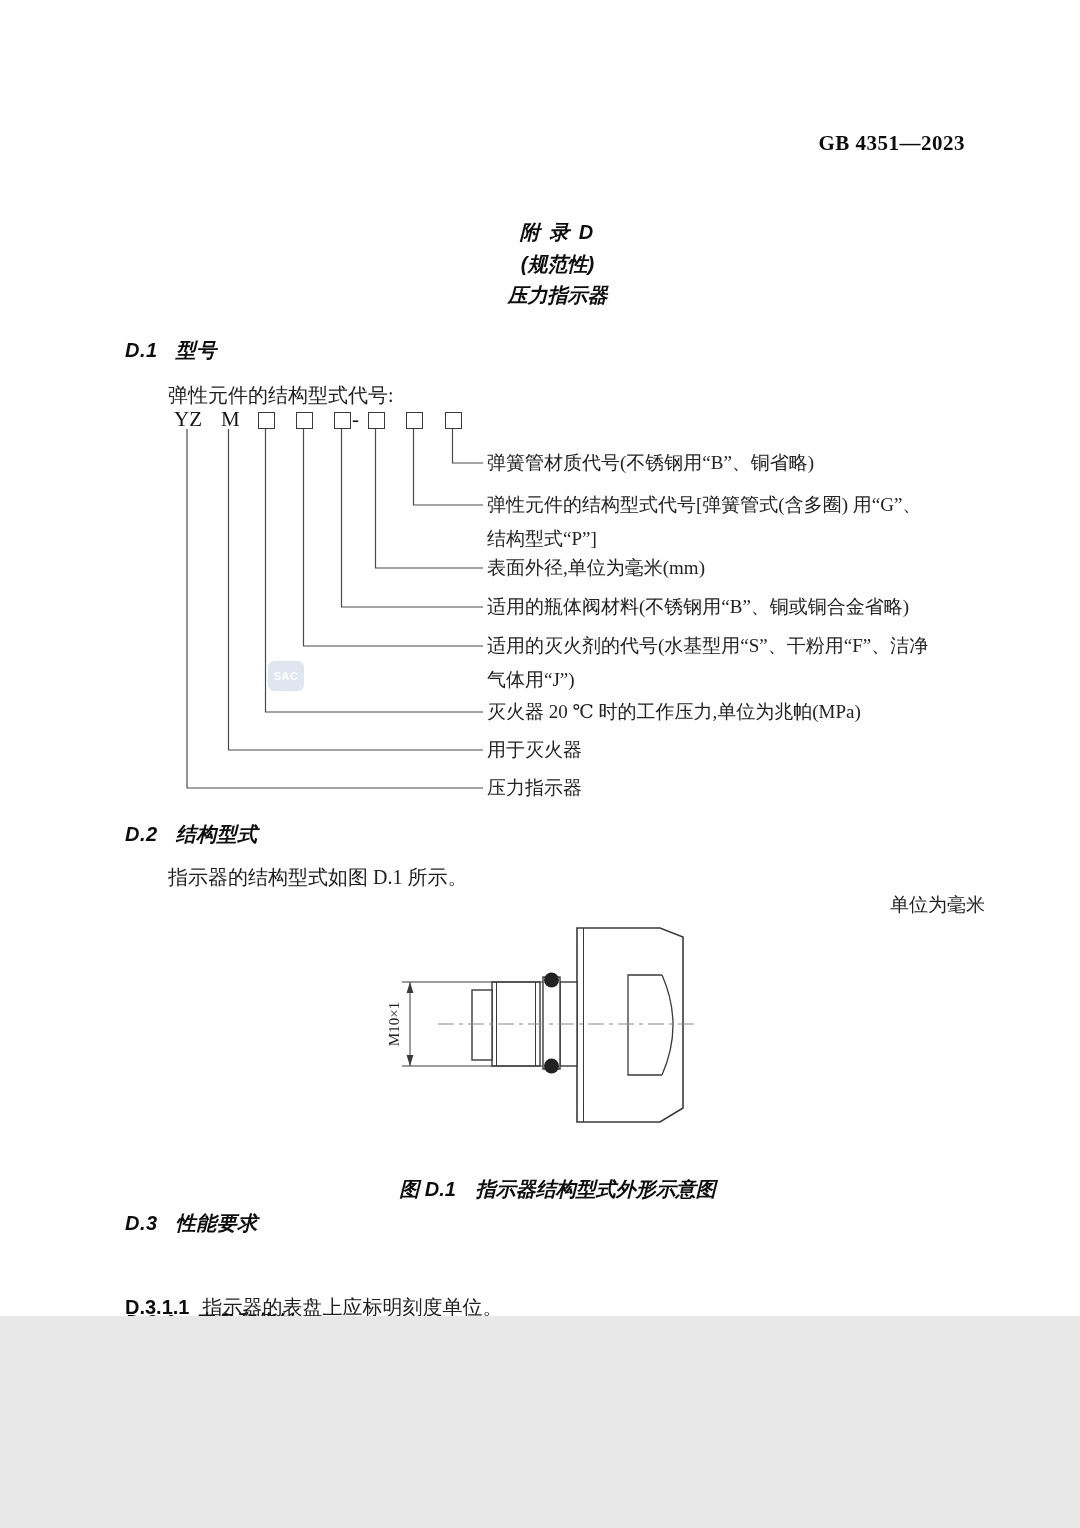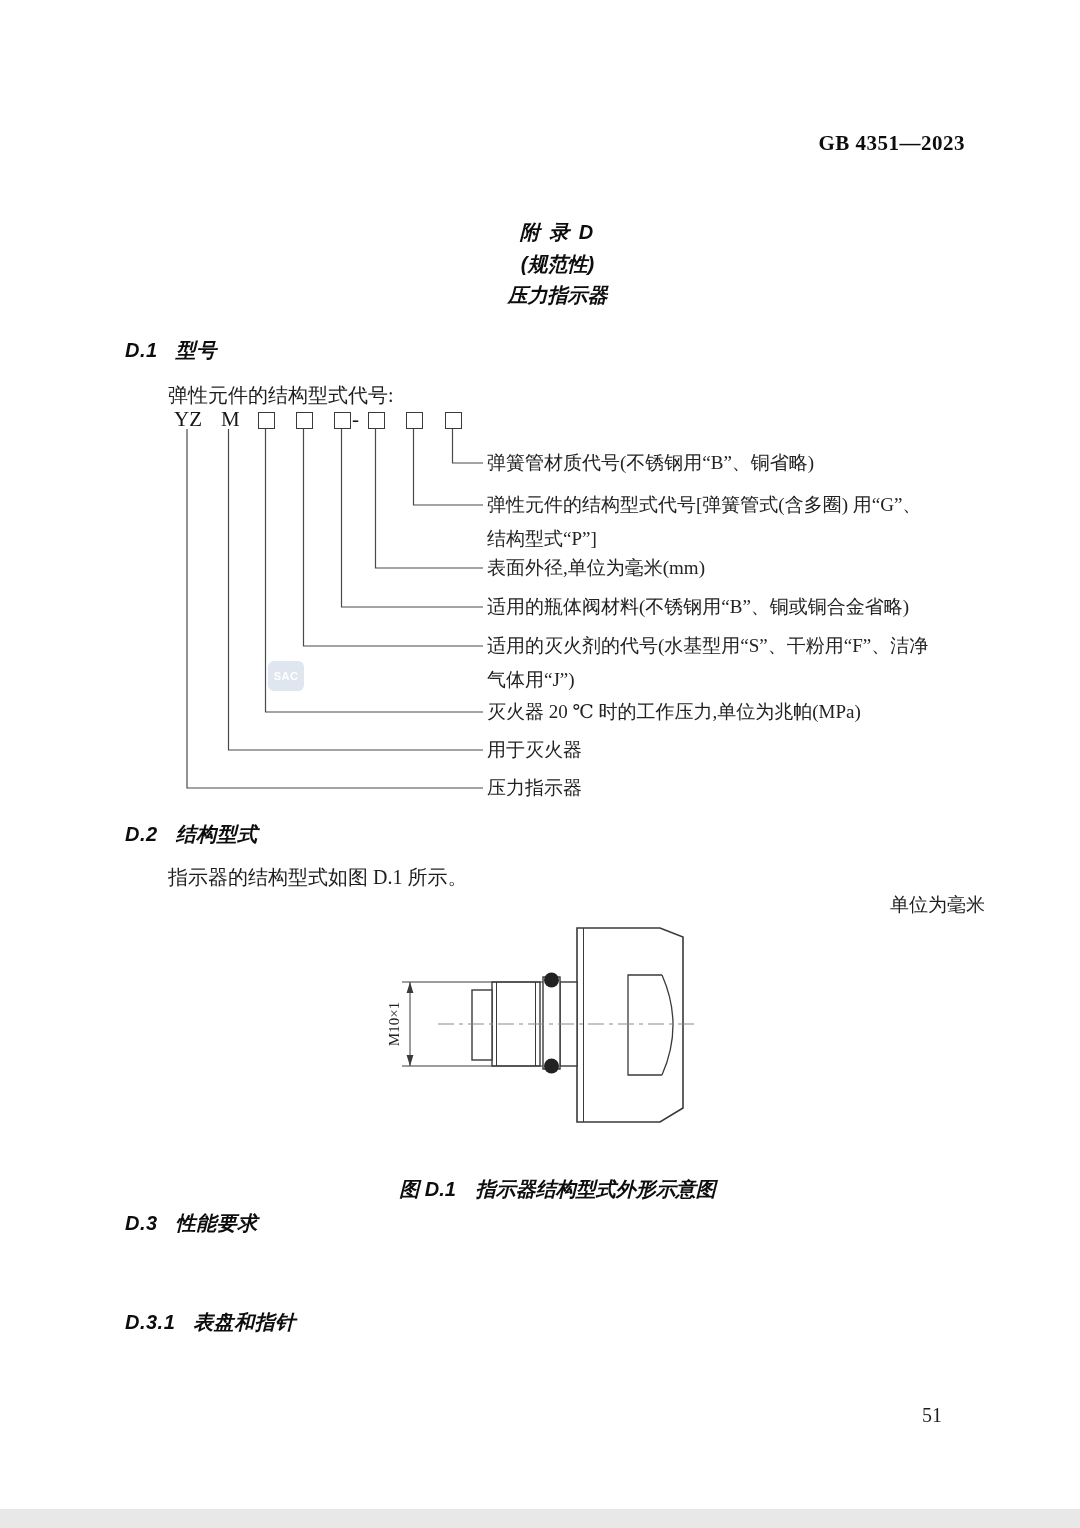--- a/index.html
+++ b/index.html
@@ -1,18 +1,18 @@
 <!DOCTYPE html>
 <html><head>
 <meta charset="utf-8">
 <style>
   html,body{margin:0;padding:0;background:#e8e8e8;}
   .page{
     position:relative;
-    width:1080px;height:1509px;
+    width:1080px;height:1316px;
     background:#ffffff;
     font-family:"Liberation Serif","DejaVu Serif",serif;
     color:#1e1e1e;
     overflow:hidden;
   }
   .abs{position:absolute;}
   .sans{font-family:"Liberation Sans","DejaVu Sans",sans-serif;font-style:italic;}
   .bold{font-weight:700;color:#0d0d0d;}
   .body20{font-size:20px;line-height:26px;}
   .center-col{left:125px;width:865px;text-align:center;}
@@ -152,17 +152,20 @@
 
   <div class="abs center-col sans bold" style="top:1176px;font-size:20px;">图 D.1　指示器结构型式外形示意图</div>
 
   <div class="abs sans bold heading" style="left:125px;top:1210px;">
     <span class="hnum">D.3</span><span class="htitle">性能要求</span>
   </div>
   <div class="abs sans bold heading" style="left:125px;top:1293px;margin-top:16px;">
     <span class="hnum">D.3.1</span><span class="htitle">表盘和指针</span>
   </div>
 
+  <div class="abs para" style="left:125px;top:1294px;">
+    <span class="pnum">D.3.1.1</span><span>指示器的表盘上应标明刻度单位。</span>
+  </div>
 
 
   <div class="abs" style="left:922px;top:1404px;font-size:20px;">51</div>
 
 </div>
 
 </body></html>

